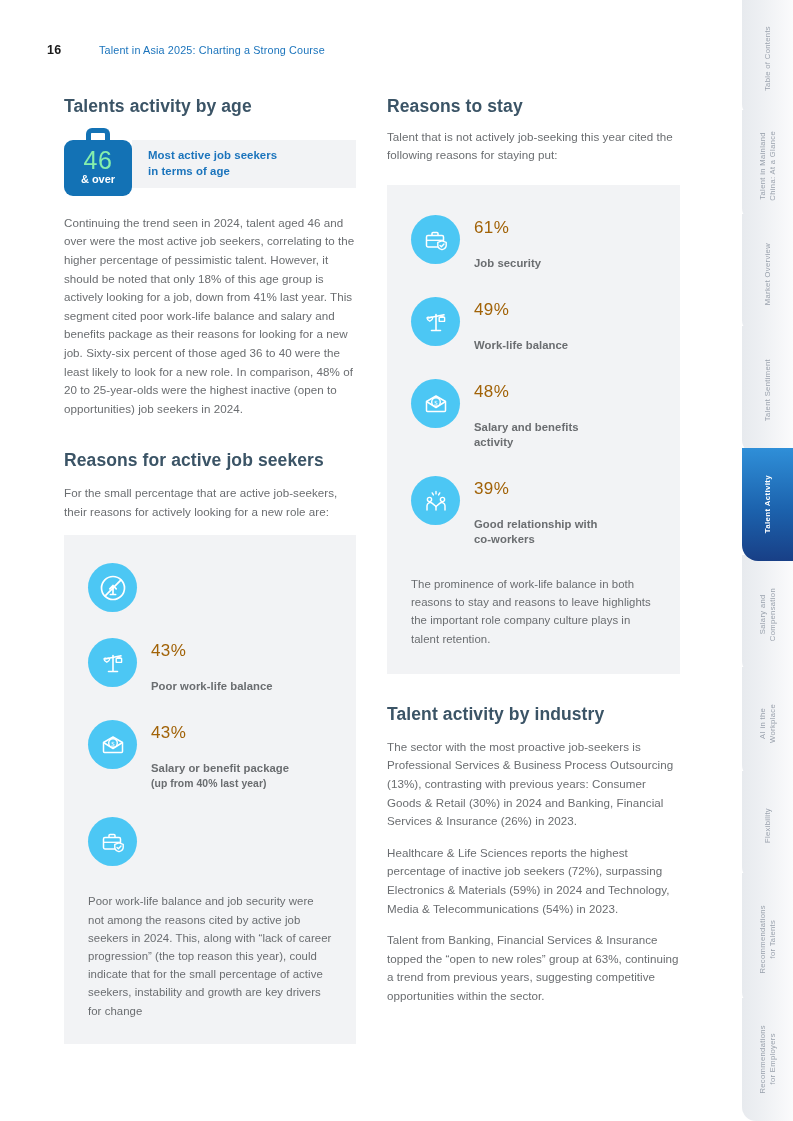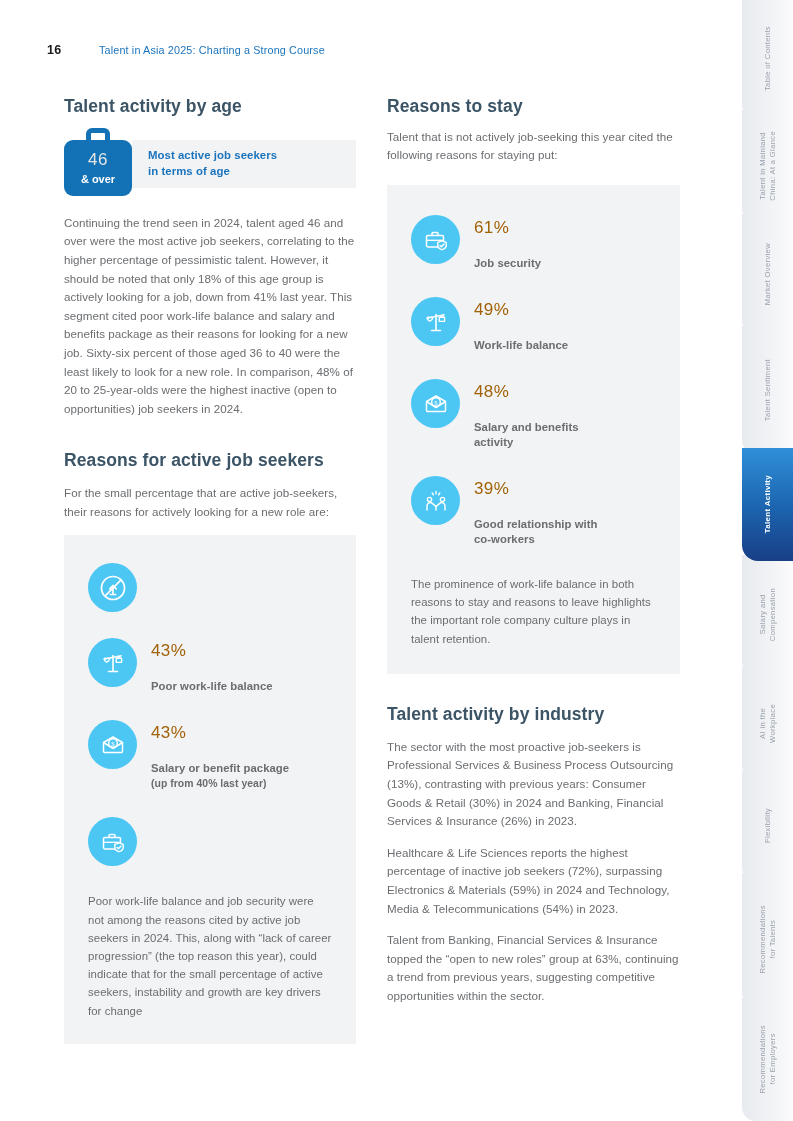--- a/index.html
+++ b/index.html
@@ -56,21 +56,21 @@
     position:absolute; left:22px; top:0; width:24px; height:17px;
     border:5px solid #1372b5; border-bottom:none;
     border-radius:6px 6px 0 0;
   }
   .bf-body {
     position:absolute; left:0; top:12px; width:68px; height:56px;
     background:#1372b5; border-radius:9px;
     display:flex; flex-direction:column; align-items:center;
     justify-content:center; padding-bottom:2px;
   }
-  .bf-num { font-size:17px; color:#e5e5e5; line-height:24px; font-weight:normal; letter-spacing:.5px;}
+  .bf-num { font-size:25px; color:#86efac; line-height:24px; font-weight:normal; letter-spacing:.5px;}
   .bf-sub { font-size:11px; color:#fff; font-weight:bold; line-height:13px; margin-top:1px;}
 
   
   .panel { background:#f2f3f5; margin-top:14px; padding:28px 24px 24px 24px; }
   .stat { display:flex; align-items:flex-start; margin-bottom:26px; }
   .stat:last-of-type { margin-bottom:0; }
   .stat-icon {
     flex:0 0 auto; width:49px; height:49px; border-radius:50%;
     background:#4cc7f4; display:flex; align-items:center; justify-content:center;
     margin-right:14px;
@@ -119,21 +119,21 @@
 
 <div class="page">
 
   <div class="header">
     <div class="pagenum">16</div>
     <div class="doctitle">Talent in Asia 2025: Charting a Strong Course</div>
   </div>
 
   <div class="col col-left">
 
-    <h2 class="section">Talent activity by age</h2>
+    <h2 class="section">Talents activity by age</h2>
 
     <div class="age-callout">
       <div class="age-strip">
         <div class="age-strip-text">
           <div>Most active job seekers</div>
           <div>in terms of age</div>
         </div>
       </div>
       <div class="briefcase">
         <div class="bf-handle"></div>

